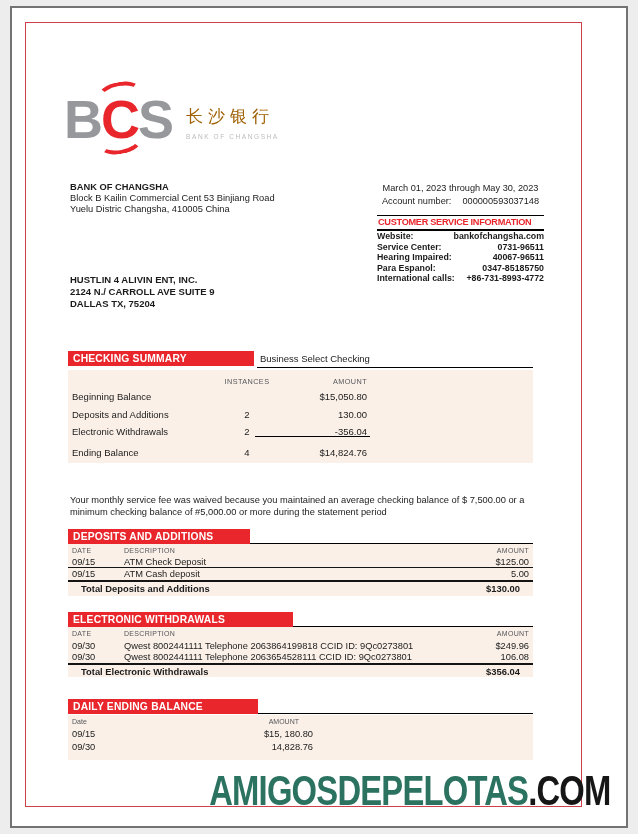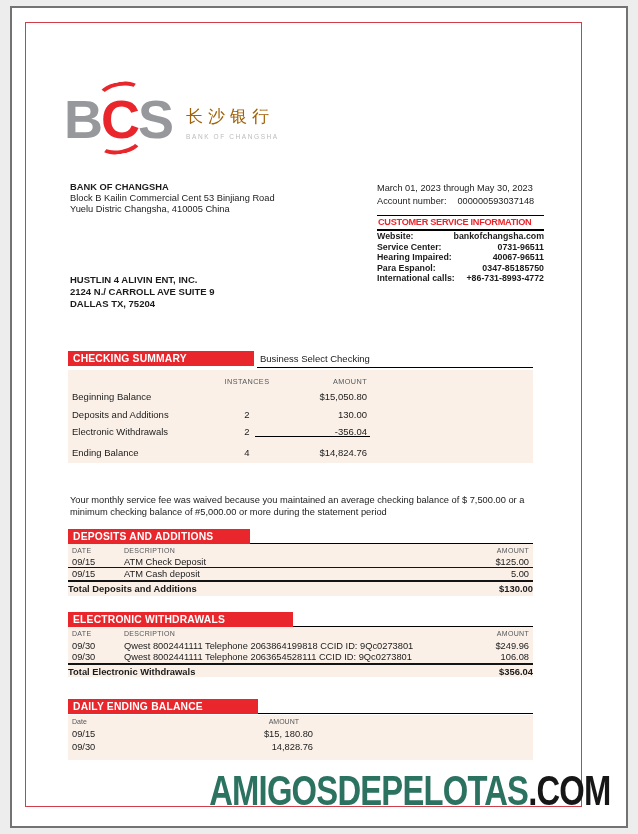--- a/index.html
+++ b/index.html
@@ -21,21 +21,21 @@
          border:4px solid transparent; border-radius:50%; }
   .arc-top { top:-10px; border-top-color:#e8262b; transform:rotate(-10deg); }
   .arc-bot { bottom:-8px; border-bottom-color:#e8262b; transform:rotate(-10deg); }
   .logo-right { margin:13px 0 0 14px; }
   .logo-cn { font-size:17px; color:#a16207; letter-spacing:5px; }
   .logo-en { font-size:6.5px; color:#bcbcbe; letter-spacing:1.6px; margin-top:5px; }
 
   
   .bank-addr { position:absolute; left:58px; top:174px; font-size:9.3px; line-height:11px; z-index:1; }
   .bank-addr .b { font-weight:bold; }
-  .stmt-info { position:absolute; left:365px; top:174px; width:167px; font-size:9.2px; line-height:12.5px; z-index:1; }
+  .stmt-info { position:absolute; left:365px; top:174px; width:167px; font-size:9.2px; line-height:12.5px; z-index:1;text-align:center; }
   .acct { margin-left:11px; }
   .cust-addr { position:absolute; left:58px; top:266px; font-size:9.5px; line-height:12px; font-weight:bold; z-index:1; }
 
   
   .cs-box { position:absolute; left:365px; top:207px; width:167px; border-top:1.5px solid #000; z-index:1; }
   .cs-title { color:#e8262b; font-weight:bold; font-size:9.2px; letter-spacing:-0.3px;
               padding:1px 0 2px 1px; border-bottom:2px solid #000; }
   .cs-row { display:flex; justify-content:space-between; font-weight:bold;
             font-size:8.8px; line-height:9.6px; margin-top:1px; }
 
@@ -72,21 +72,21 @@
   #sec-withdrawals .bar-line { left:225px; width:240px; }
   .tblock { top:15px; }
   #dep-block { height:52px; }
   #wd-block { height:50px; }
   .thead { display:flex; padding:3px 4px 0; font-size:7px; color:#55565a; letter-spacing:0.3px; height:13px; }
   .trow { display:flex; align-items:center; padding:0 4px; font-size:9.3px; height:11px; }
   .trow.sep { border-bottom:1px solid #141414; }
   .t-date { width:52px; }
   .t-desc { flex:1; }
   .t-amt { width:80px; text-align:right; }
-  .total { display:flex; align-items:center; padding:0 0; font-weight:bold; font-size:9.4px;
+  .total { display:flex; align-items:center; padding:0 13px; font-weight:bold; font-size:9.4px;
            border-top:2px solid #141414; height:14px; margin-top:1px; }
 
   
   #sec-daily { top:691px; height:65px; }
   #sec-daily .bar { width:190px; }
   #sec-daily .bar-line { left:190px; width:275px; }
   #daily-block { top:16px; height:45px; }
   .d-head { display:flex; padding:3px 4px 0; font-size:7px; color:#55565a; height:12px; }
   .drow { display:flex; align-items:center; padding:0 4px; font-size:9.3px; height:13px; }
   .d-date { width:52px; }

